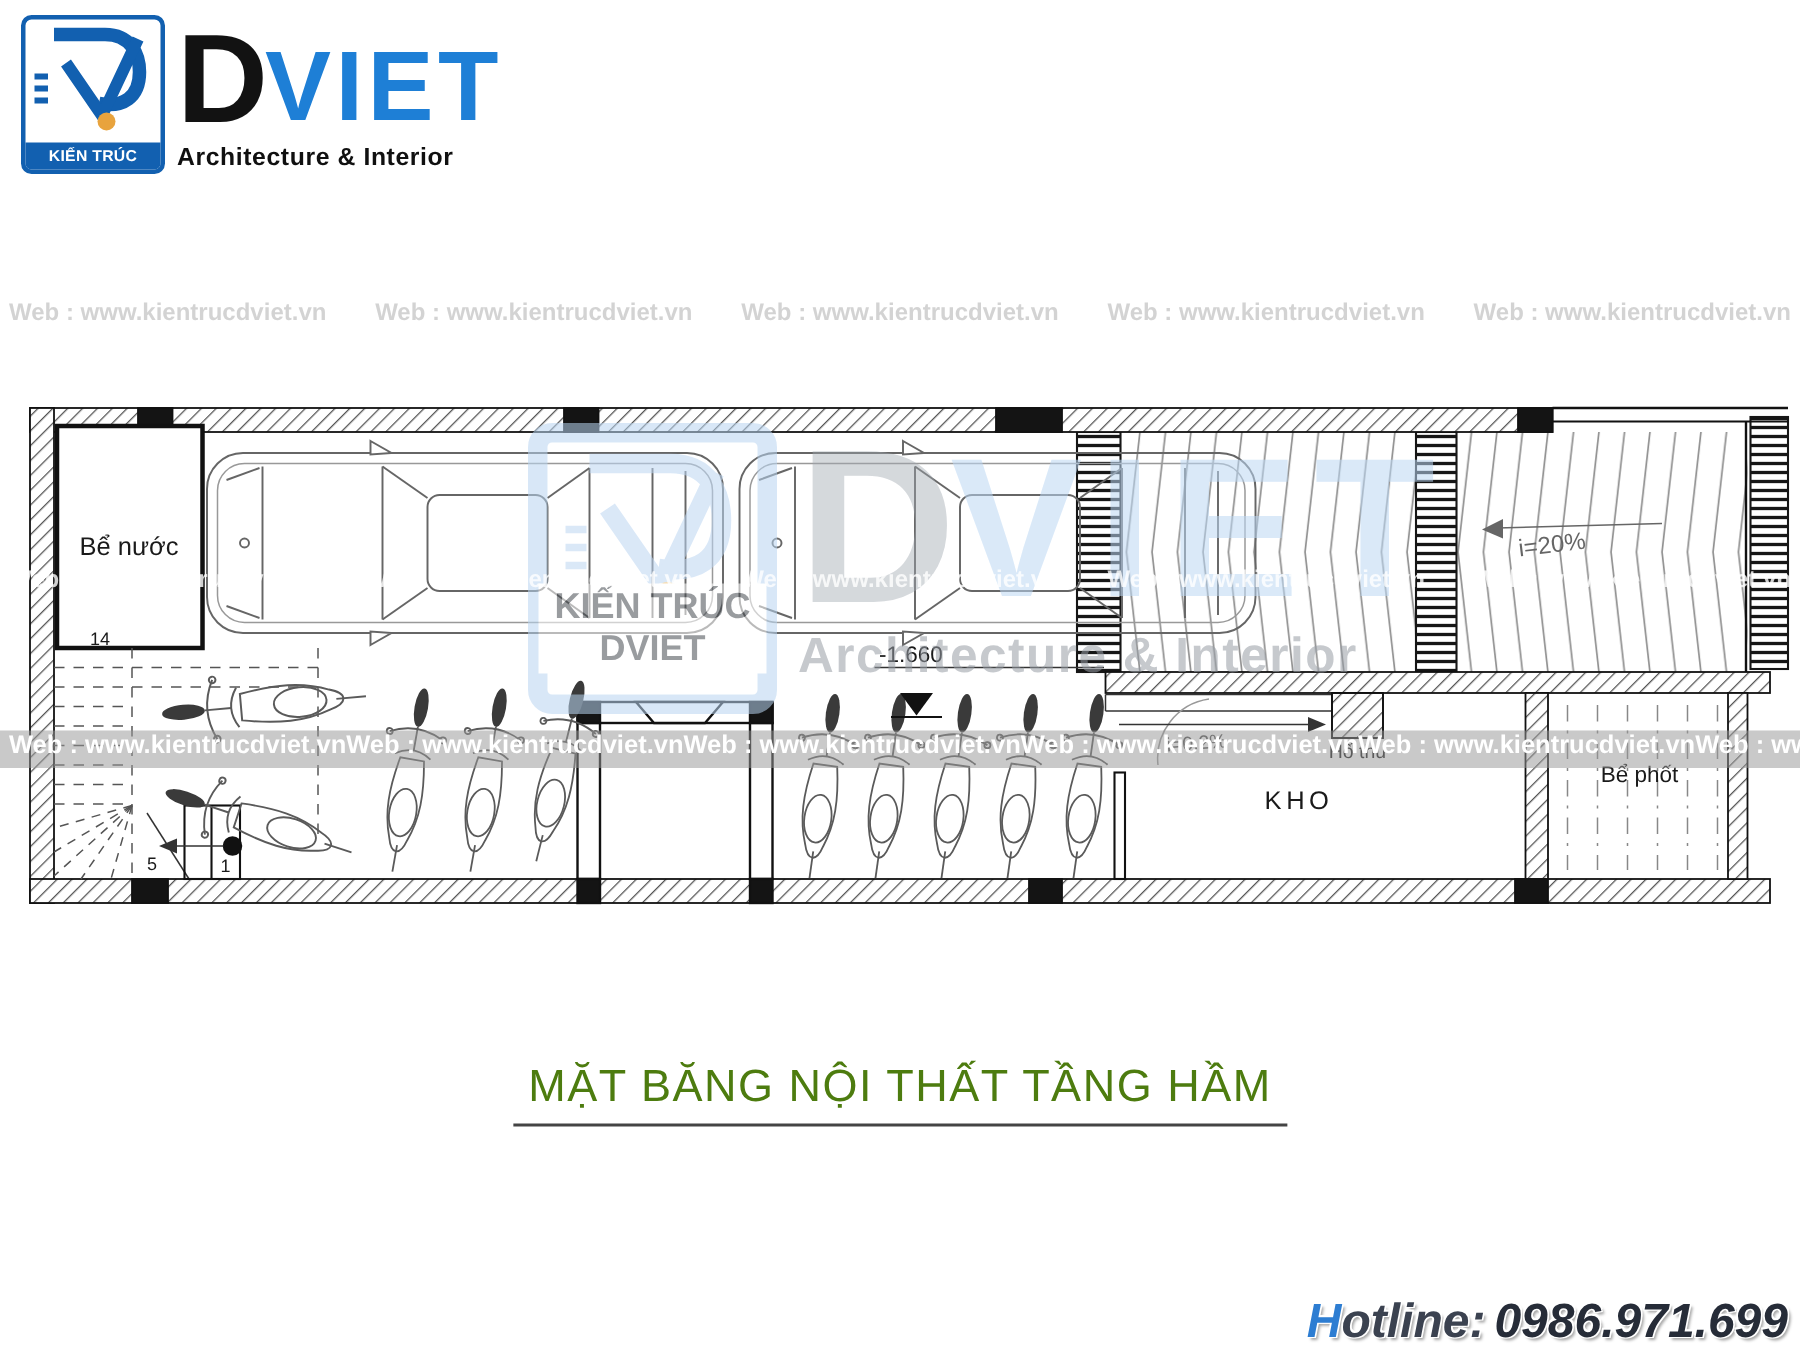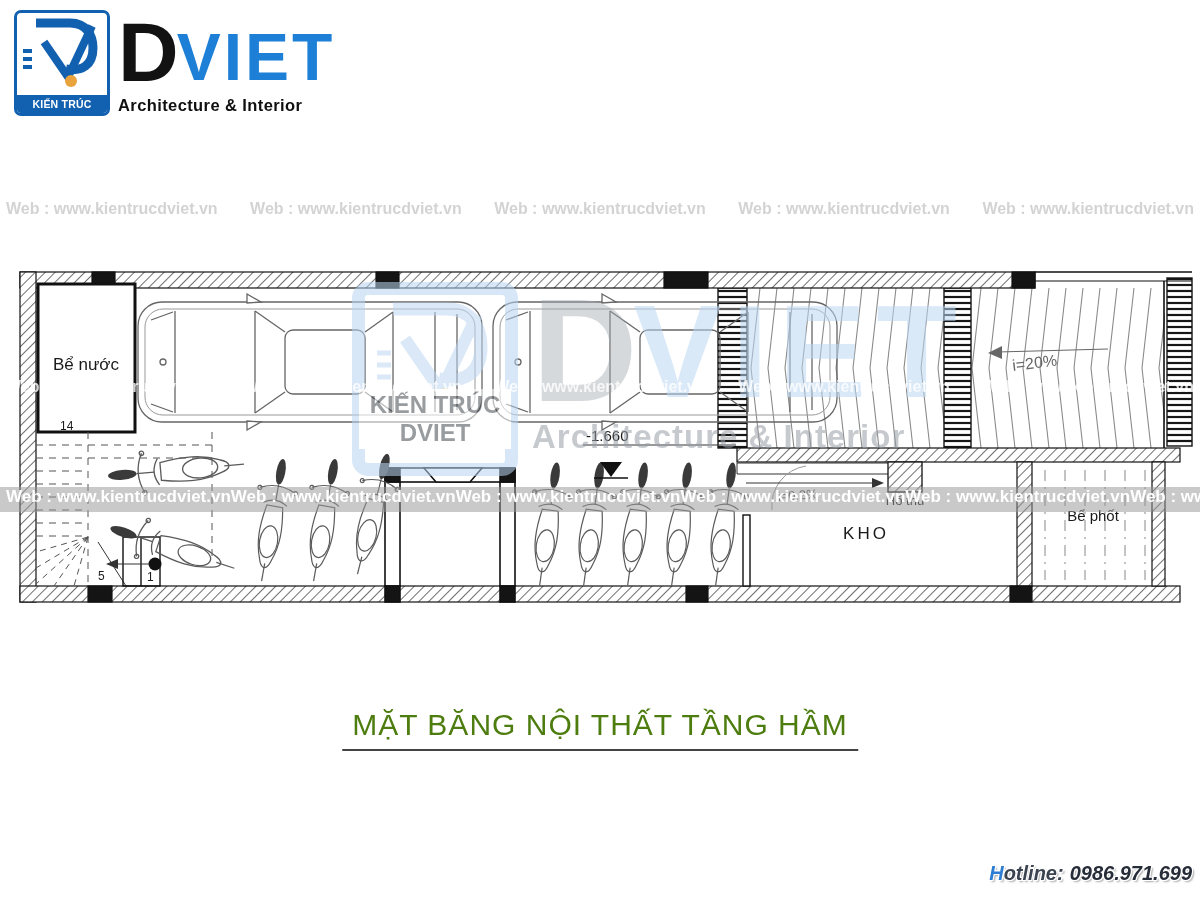--- a/index.html
+++ b/index.html
@@ -38,21 +38,21 @@
   .wm-faint-mid{top:378px;height:20px;z-index:2;}
   .wm-faint-mid span{color:rgba(255,255,255,.8);font-weight:bold;font-size:16px;}
   
   .plan-svg{position:absolute;left:0;top:0;z-index:1;}
   
   .sheet-title{position:absolute;top:708px;left:50%;transform:translateX(-50%);
        font-size:30px;color:#4d7c0f;letter-spacing:1px;border-bottom:2px solid #444;
        padding:0 10px 7px 10px;z-index:4;white-space:nowrap;}
   
   .hotline{position:absolute;right:8px;top:862px;z-index:6;font-weight:bold;font-style:italic;
-       font-size:20px;white-space:nowrap;
+       font-size:32px;white-space:nowrap;
        text-shadow:-1px -1px 0 #fff,1px -1px 0 #fff,-1px 1px 0 #fff,1px 1px 0 #fff,2px 2px 2px rgba(0,0,0,.35);}
   .hotline .h1{color:#2d7dd2;}
   .hotline .h2{color:#3b4250;}
   .hotline .num{color:#262c38;margin-left:6px;}
 </style>
 </head>
 <body>
 
 <svg class="plan-svg" width="1200" height="900" viewBox="0 0 1200 900">
   <defs>

